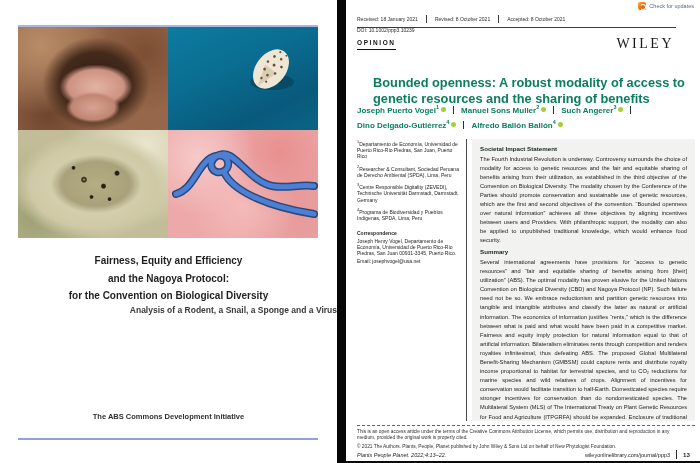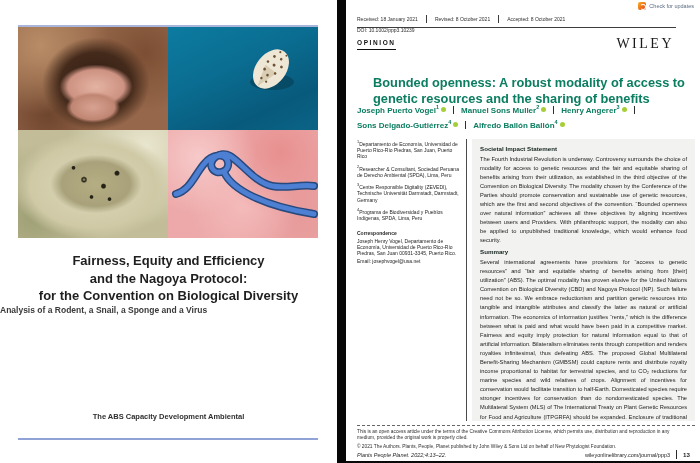--- a/index.html
+++ b/index.html
@@ -43,22 +43,22 @@
   }
   .ph-virus{
     background-color:#eda9a9;
     background-image:
       radial-gradient(circle at 20% 25%,#f7c9c9 0%,rgba(0,0,0,0) 40%),
       radial-gradient(circle at 75% 20%,#e89090 0%,rgba(0,0,0,0) 45%),
       radial-gradient(circle at 50% 70%,#f4baba 0%,rgba(0,0,0,0) 50%),
       radial-gradient(circle at 90% 80%,#e79a9a 0%,rgba(0,0,0,0) 45%);
   }
   .cover-title{position:absolute;top:252px;left:0;width:337px;text-align:center;
-    font-weight:bold;font-size:13px;line-height:17.5px;color:#1f1f1f;letter-spacing:0;}
-  .cover-subtitle{position:absolute;top:305px;left:0;width:337px;text-align:left;
+    font-weight:bold;font-size:10px;line-height:17.5px;color:#1f1f1f;letter-spacing:0;}
+  .cover-subtitle{position:absolute;top:305px;left:0;width:337px;text-align:right;
     font-weight:bold;font-size:8.5px;color:#3a3a3a;}
   .cover-org{position:absolute;top:411px;left:0;width:337px;text-align:center;
     font-weight:bold;font-size:7.5px;line-height:11px;color:#2e2e2e;}
   .cover-rule{position:absolute;top:438px;left:18px;width:300px;height:2px;background:#8fa3d6;}
 
   
   .badge{position:absolute;top:0px;right:6px;display:flex;align-items:center;height:11px;cursor:pointer;}
   .badge-icon{width:8px;height:8px;border-radius:2px;margin-right:3px;
     background:linear-gradient(135deg,#f9b233 0%,#ef7d1a 45%,#e0301e 100%);position:relative;}
   .badge-icon:after{content:"";position:absolute;left:2px;top:2px;width:4px;height:4px;
@@ -149,21 +149,21 @@
       </div>
     </div>
 
     <div class="cover-title">
       <div>Fairness, Equity and Efficiency</div>
       <div>and the Nagoya Protocol:</div>
       <div>for the Convention on Biological Diversity</div>
     </div>
     <div class="cover-subtitle">Analysis of a Rodent, a Snail, a Sponge and a Virus</div>
     <div class="cover-org">
-      <div>The ABS Capacity Development Ambiental</div>
+      <div>The ABS Commons Development Initiative</div>
     </div>
     <div class="cover-rule"></div>
   </div>
 
   <div class="page-gap"></div>
 
   <div class="page page-right">
 
     <div class="badge">
       <span class="badge-icon"></span>
@@ -179,24 +179,24 @@
     </div>
     <div class="doi">DOI: 10.1002/ppp3.10239</div>
 
     <div class="opinion">OPINION</div>
     <div class="wiley">WILEY</div>
 
     <h1 class="art-title" style="margin:16px;">Bounded openness: A robust modality of access to genetic resources and the sharing of benefits</h1>
 
     <div class="authors">
       <div>
-        <span><span>Joseph Puerto Vogel</span><sup>1</sup><span class="orcid"></span></span><span class="abar"></span><span><span>Manuel Sons Muller</span><sup>2</sup><span class="orcid"></span></span><span class="abar"></span><span><span>Henry Angerer</span><sup>3</sup><span class="orcid"></span></span><span class="abar"></span>
+        <span><span>Joseph Puerto Vogel</span><sup>1</sup><span class="orcid"></span></span><span class="abar"></span><span><span>Manuel Sons Muller</span><sup>2</sup><span class="orcid"></span></span><span class="abar"></span><span><span>Such Angerer</span><sup>3</sup><span class="orcid"></span></span><span class="abar"></span>
       </div>
       <div>
-        <span><span>Sons Delgado-Gutiérrez</span><sup>4</sup><span class="orcid"></span></span><span class="abar"></span><span><span>Alfredo Ballón Ballón</span><sup>4</sup><span class="orcid"></span></span>
+        <span><span>Dino Delgado-Gutiérrez</span><sup>4</sup><span class="orcid"></span></span><span class="abar"></span><span><span>Alfredo Ballón Ballón</span><sup>4</sup><span class="orcid"></span></span>
       </div>
     </div>
 
     <div class="cols">
       <div class="leftcol">
         <p><sup>1</sup><span>Departamento de Economía, Universidad de Puerto Rico-Río Piedras, San Juan, Puerto Rico</span></p>
         <p><sup>2</sup><span>Researcher &amp; Consultant, Sociedad Peruana de Derecho Ambiental (SPDA), Lima, Peru</span></p>
         <p><sup>3</sup><span>Centre Responsible Digitality (ZEVEDI), Technische Universität Darmstadt, Darmstadt, Germany</span></p>
         <p><sup>4</sup><span>Programa de Biodiversidad y Pueblos Indígenas, SPDA, Lima, Peru</span></p>
         <p class="corr-head">Correspondence</p>

